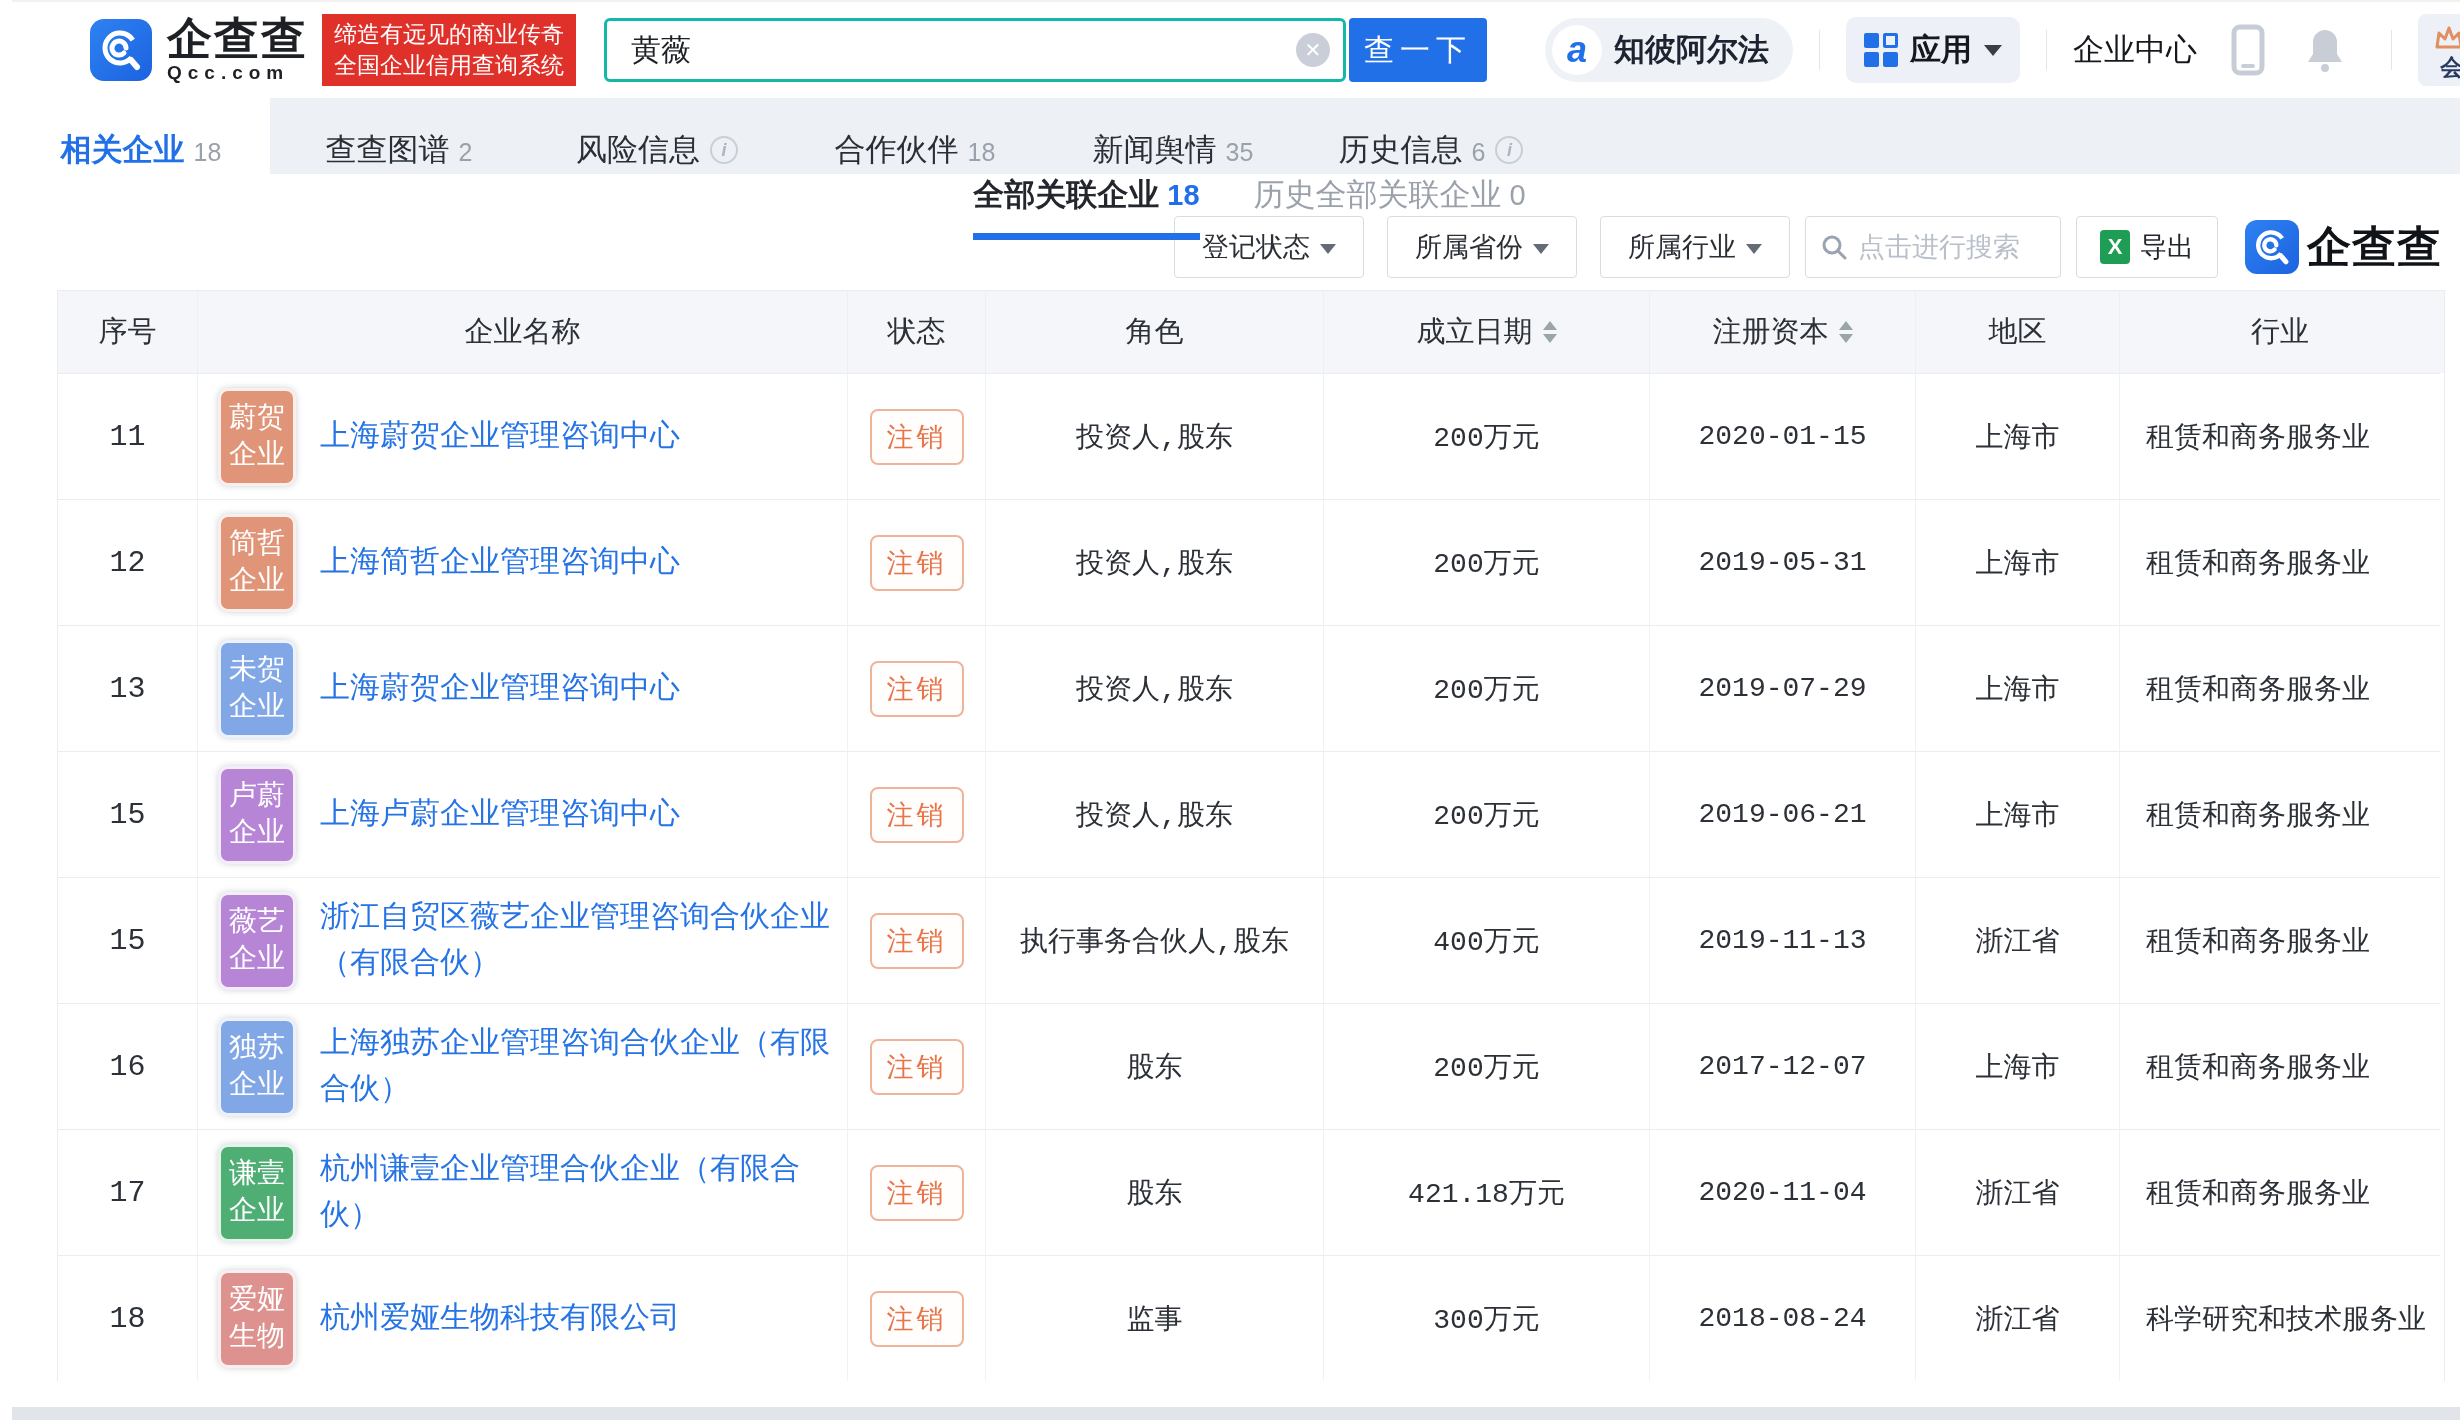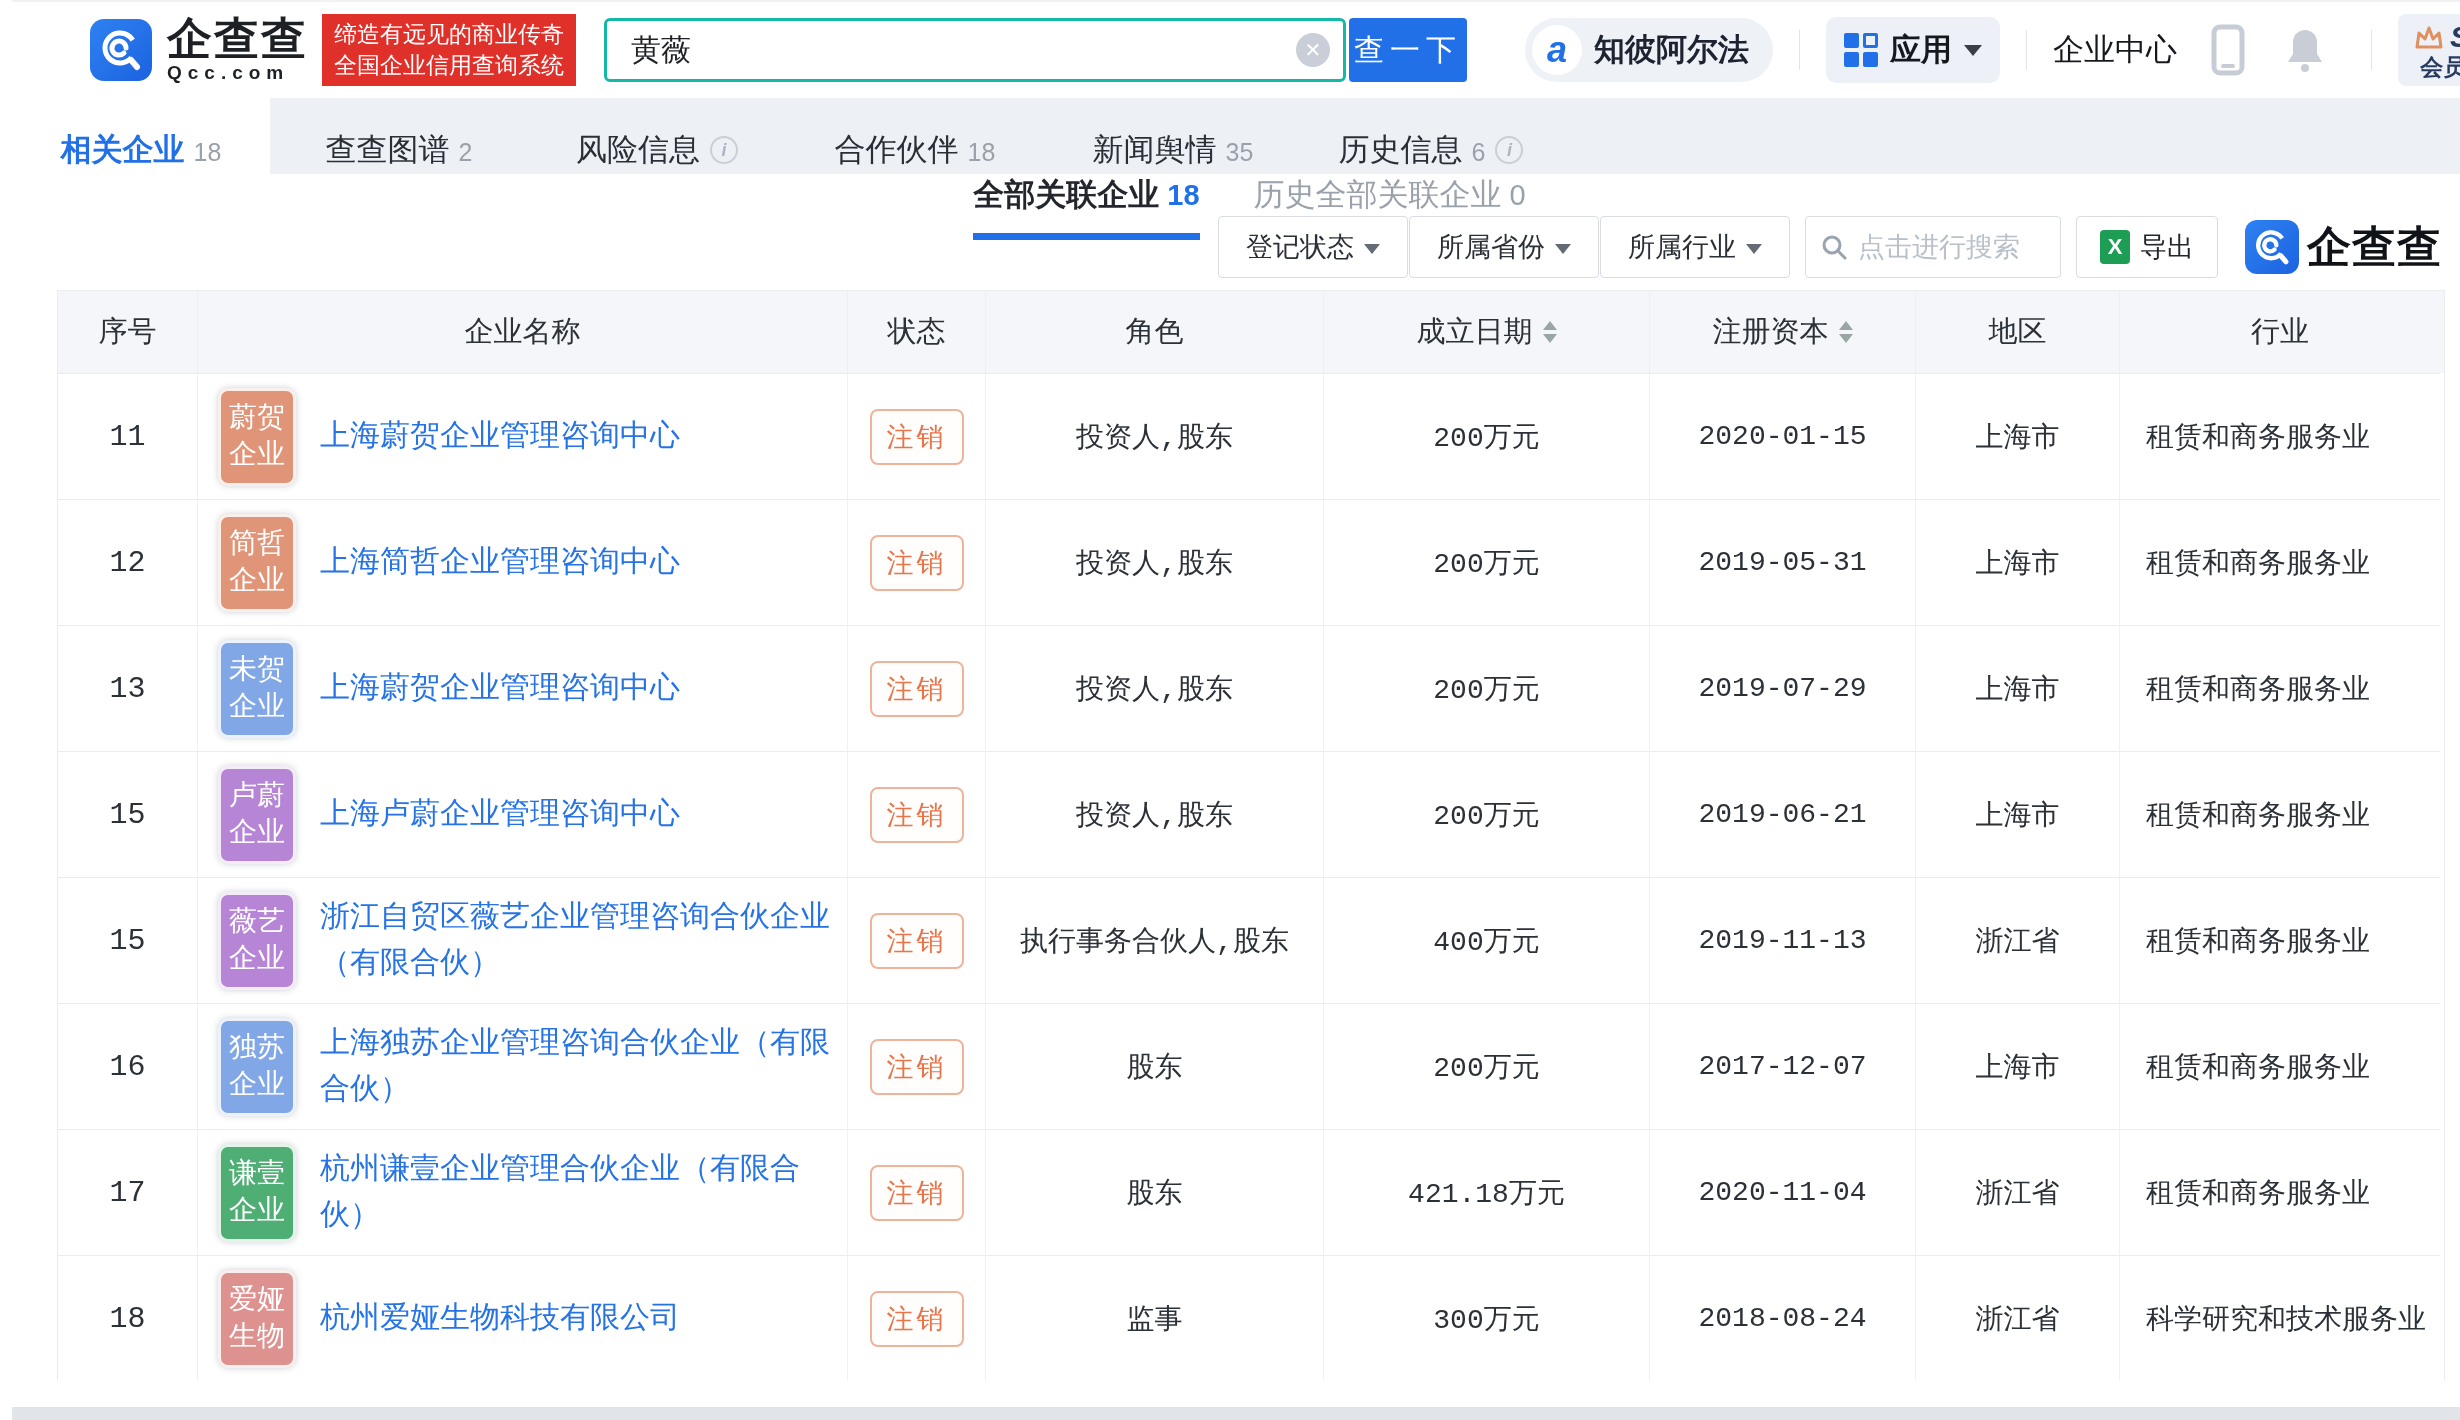--- a/index.html
+++ b/index.html
@@ -33,21 +33,21 @@
     width:742px; height:64px; border:3px solid #14b8a6; border-radius:6px;
     font-size:30px; padding:0 70px 0 24px; color:#1d2025; outline:none;
     font-family:inherit;
   }
   .clear-btn {
     position:absolute; right:16px; top:15px; width:34px; height:34px; border:none;
     border-radius:50%; background:#c9ced8; color:#fff; font-size:20px; line-height:34px;
     text-align:center; cursor:pointer; padding:0;
   }
   .search-btn {
-    margin-left:3px; width:118px; height:64px; border:none; border-radius:4px;
+    margin-left:3px; width:138px; height:64px; border:none; border-radius:4px;
     background:#2170e8; color:#fff; font-size:30px; letter-spacing:6px;
     cursor:pointer; font-family:Liberation Serif, serif; flex:none;
   }
   .alpha-pill {
     margin-left:58px; height:64px; background:#eef1f6; border-radius:32px;
     display:flex; align-items:center; padding:0 24px 0 7px; cursor:pointer; flex:none;
   }
   .alpha-icon {
     width:50px; height:50px; border-radius:50%; background:#fff;
     color:#2170e8; font-size:36px; font-weight:800; font-style:italic;
@@ -265,21 +265,21 @@
         <div class="subtab active">
           <span class="st-label">全部关联企业</span>
           <span class="st-count">18</span>
         </div>
         <div class="subtab inactive">
           <span class="st-label">历史全部关联企业</span>
           <span class="st-count">0</span>
         </div>
       </div>
     <div class="filter-right">
-      <span id="dropdowns" style="display:flex;gap:1px;justify-content:space-between;">
+      <span id="dropdowns" style="display:flex;gap:23px;justify-content:space-between;">
           <button class="dropdown">
             <span>登记状态</span>
             <span class="dd-caret"></span>
           </button>
           <button class="dropdown">
             <span>所属省份</span>
             <span class="dd-caret"></span>
           </button>
           <button class="dropdown">
             <span>所属行业</span>

